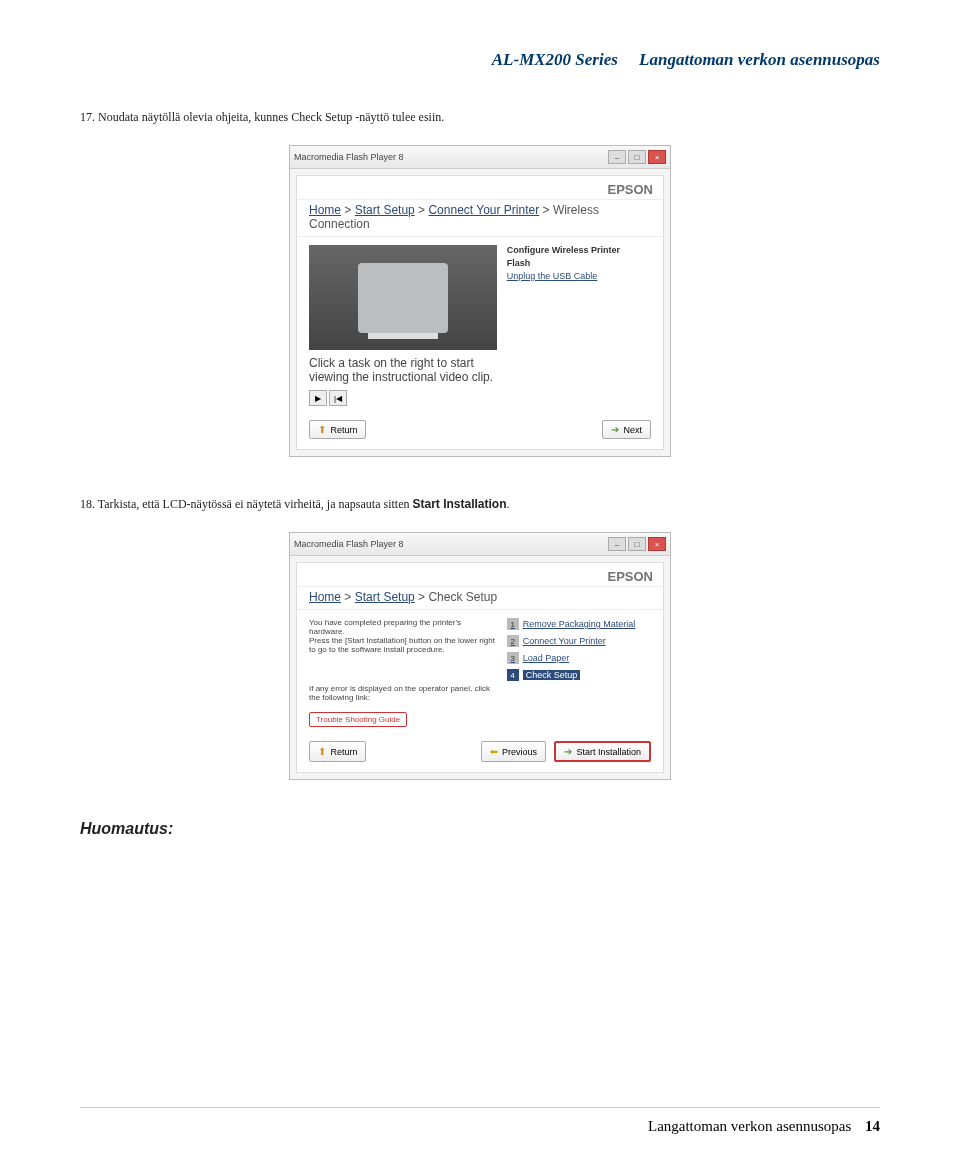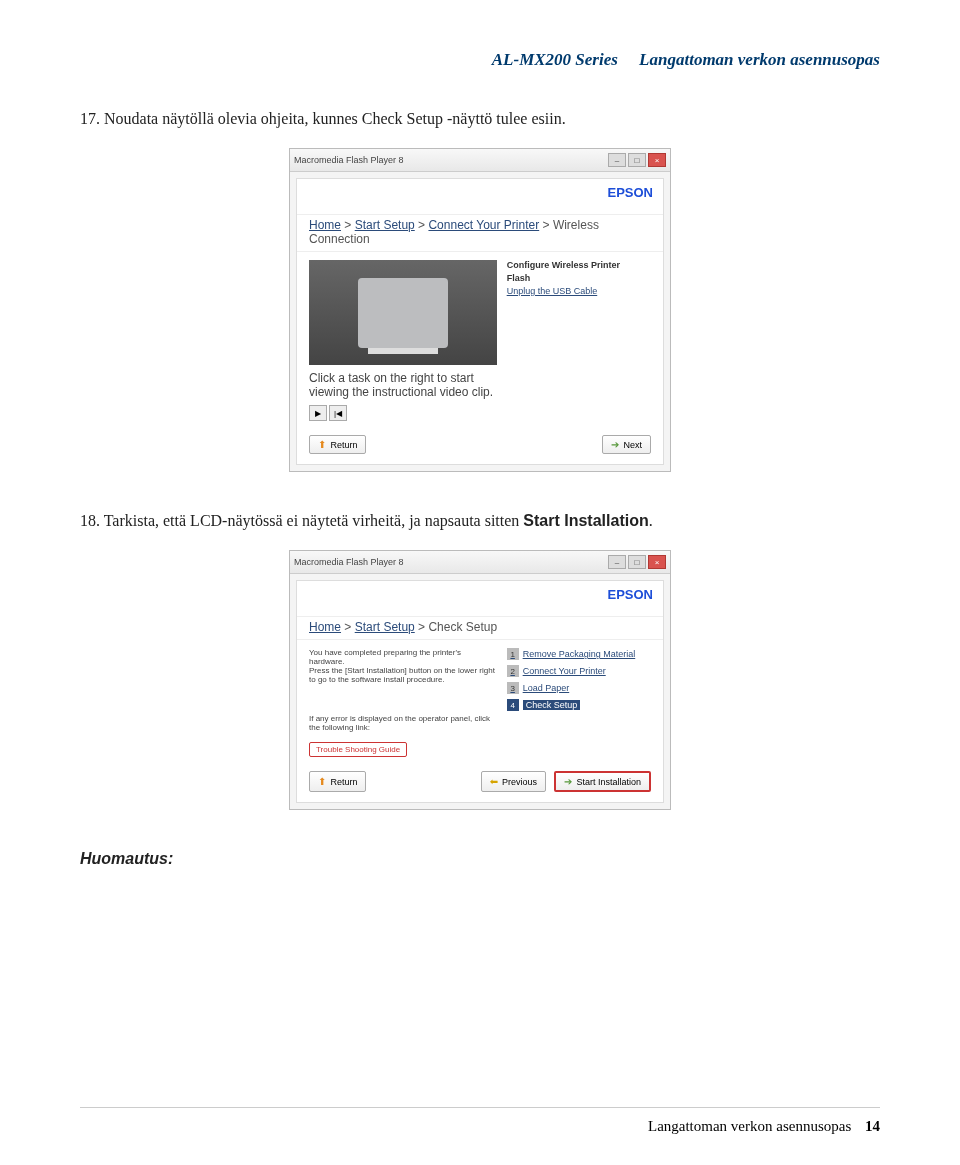--- a/index.html
+++ b/index.html
@@ -18,21 +18,21 @@
   .header {
     text-align: right;
     font-size: 17px;
     color: #003a6d;
     font-style: italic;
     font-weight: bold;
     font-family: Georgia, serif;
     margin-bottom: 40px;
   }
   .body-text {
-    font-size: 16px;
+    font-size: 12px;
     color: #222;
     font-family: Georgia, serif;
     margin-bottom: 20px;
   }
   .screenshot {
     display: block;
     margin: 0 auto 40px auto;
     border: 1px solid #bbb;
     width: 380px;
     background: #f4f4f4;
@@ -54,22 +54,22 @@
   .win-btn.close{background:#d9534f;border-color:#b03833;color:#fff;}
   .inner {
     background: #fff;
     margin: 6px;
     border: 1px solid #ddd;
   }
   .brand {
     text-align: right;
     font-size: 13px;
     font-weight: bold;
-    color: #1d4ed8;
-    padding: 6px 10px 14px;
+    color: #737373;
+    padding: 6px 10px 2px;
     border-bottom: 1px solid #eee;
     font-family: Arial, sans-serif;
   }
   .navi-title {
     font-size: 13px;
     font-weight: bold;
     padding: 6px 12px 2px;
     font-family: Georgia, serif;
     font-style: italic;
     color: #333;

